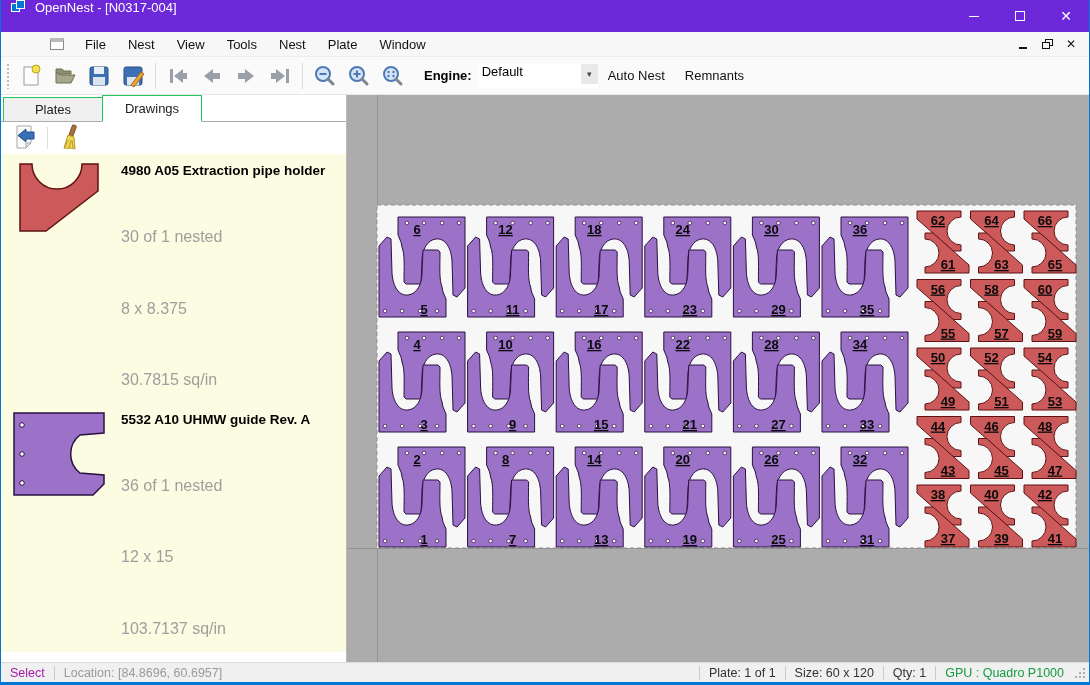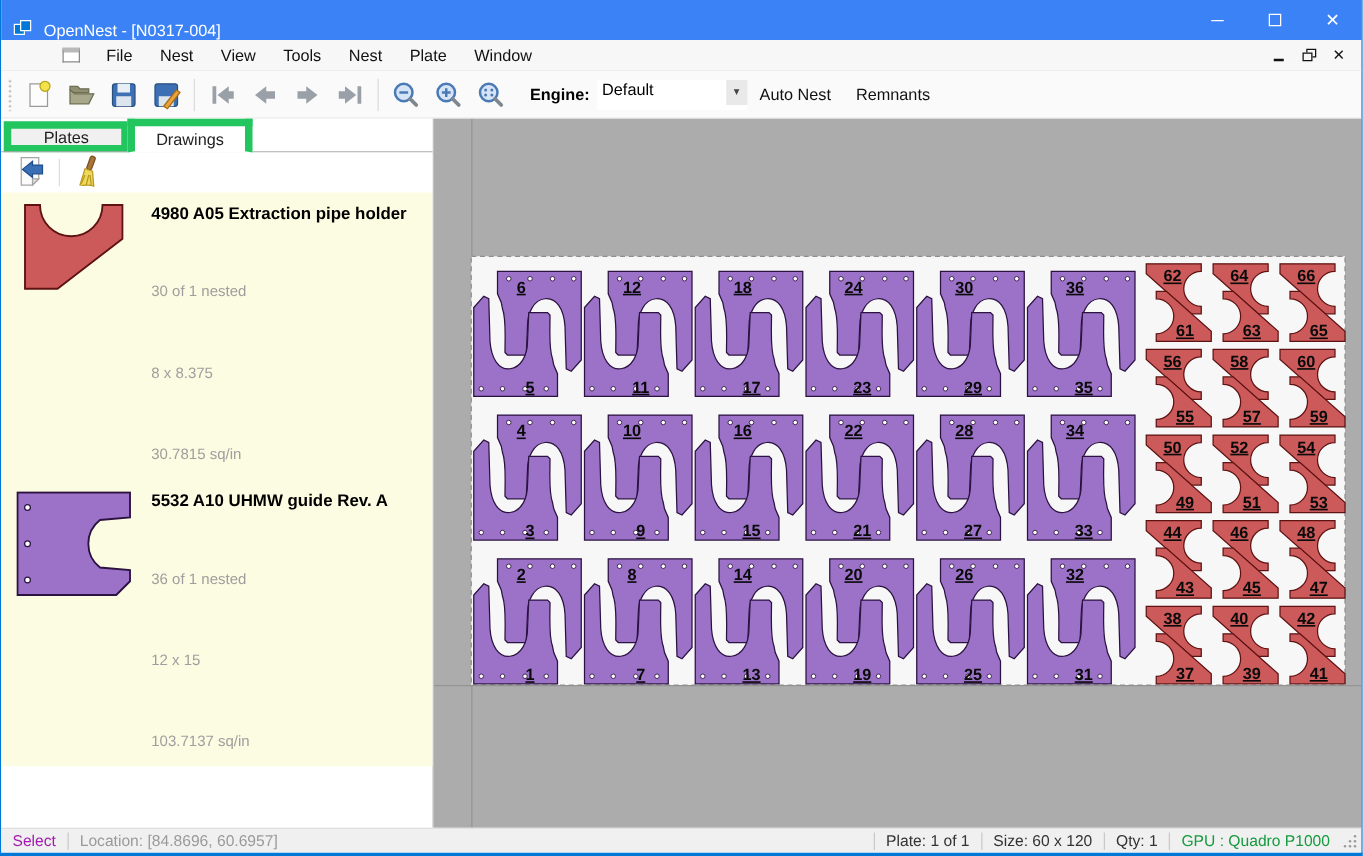--- a/index.html
+++ b/index.html
@@ -1,21 +1,21 @@
 <!DOCTYPE html>
 <html><head>
 <meta charset="utf-8">
 <style>
   * { margin:0; padding:0; box-sizing:border-box; }
   html,body { width:1090px; height:685px; }
   body { font-family:"Liberation Sans","DejaVu Sans",sans-serif; font-size:13px; background:#fff; position:relative; overflow:hidden; }
   .window { position:absolute; inset:0; border-left:1px solid #0078D7; border-right:1px solid #0078D7; border-bottom:3px solid #0078D7; display:flex; flex-direction:column; background:#fff; }
 
   
-  .titlebar { height:32px; background:#3b82f6; color:#fff; display:flex; align-items:flex-end; flex:0 0 auto; }
+  .titlebar { height:32px; background:#6d28d9; color:#fff; display:flex; align-items:flex-start; flex:0 0 auto; }
   .app-icon { width:16px; height:16px; margin:0 8px 0 10px; position:relative; }
   .app-icon .sq1 { position:absolute; left:0; top:3px; width:9px; height:9px; border:1.5px solid #fff; background:#0078D7; }
   .app-icon .sq2 { position:absolute; left:5px; top:0; width:9px; height:9px; border:1.5px solid #fff; background:#0078D7; }
   .title-text { flex:1; font-size:13px; }
   .win-btn { width:46px; height:32px; display:flex; align-items:center; justify-content:center; color:#fff; }
   .win-btn .min-glyph { width:10px; height:1px; background:#fff; display:block; }
   .win-btn .max-glyph { width:10px; height:10px; border:1px solid #fff; display:block; }
   .win-btn .close-glyph { font-size:14px; line-height:1; }
 
   
@@ -40,31 +40,31 @@
   .engine-value { flex:1; padding-left:4px; }
   .combo-arrow { width:17px; height:20px; background:#E9E9E9; display:flex; align-items:center; justify-content:center; font-size:9px; color:#444; }
   .tb-text-btn { padding:5px 10px; color:#111; }
 
   
   .main { flex:1; display:flex; min-height:0; position:relative; }
 
   
   .left-panel { width:346px; background:#fff; display:flex; flex-direction:column; border-right:1px solid #B9B9B9; }
   .tabs { display:flex; height:27px; padding-left:2px; background:#fff; }
-  .tab { width:100px; display:flex; align-items:center; justify-content:center; border:6px solid #22c55e; background:#F0F0F0; color:#222; height:25px; margin-top:2px; }
+  .tab { width:100px; display:flex; align-items:center; justify-content:center; border:1px solid #22c55e; background:#F0F0F0; color:#222; height:25px; margin-top:2px; }
   .tab.active { background:#fff; height:27px; margin-top:0; border-bottom:1px solid #fff; z-index:2; }
   .tab + .tab { margin-left:-1px; }
   .tabs-underline { height:1px; background:#ACACAC; margin-top:-1px; }
   .panel-toolbar { height:32px; display:flex; align-items:center; background:#fff; padding-left:12px; }
   .panel-sep { width:1px; height:22px; background:#DDDDDD; margin:0 8px; }
   .drawing-list { background:#FCFCE2; }
   .drawing-item { display:flex; padding:9px 8px 10px 12px; gap:16px; }
   .thumb-box { width:92px; display:flex; align-items:flex-start; justify-content:center; }
   .drawing-info .d-title { font-weight:bold; font-size:13.5px; color:#000; margin-bottom:5px; }
-  .drawing-info .d-line { color:#9E9E9E; font-size:12px; line-height:1.6;margin-top:46px; }
+  .drawing-info .d-line { color:#9E9E9E; font-size:16px; line-height:1.6;margin-top:46px; }
 
   
   .canvas-area { flex:1; position:relative; background:#ACACAC; overflow:hidden; }
   .canvas-area svg { display:block; }
   .part-num { font-family:"Liberation Sans","DejaVu Sans",sans-serif; font-weight:bold; font-size:13px; fill:#0a0a0a; text-decoration:underline; }
 
   
   .statusbar { height:20px; background:#F0F0F0; border-top:1px solid #DADADA; display:flex; align-items:center; font-size:12.5px; color:#5a5a5a; flex:0 0 auto; }
   .sb-item { padding:0 9px; white-space:nowrap; }
   .sb-mode { color:#a21caf; }

